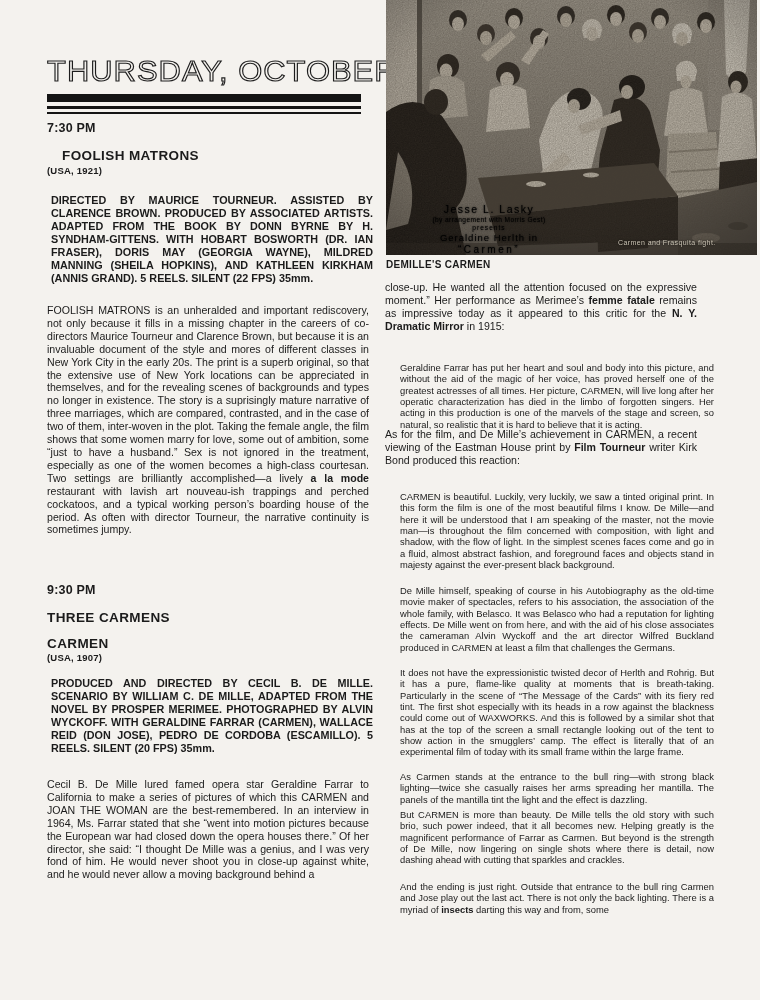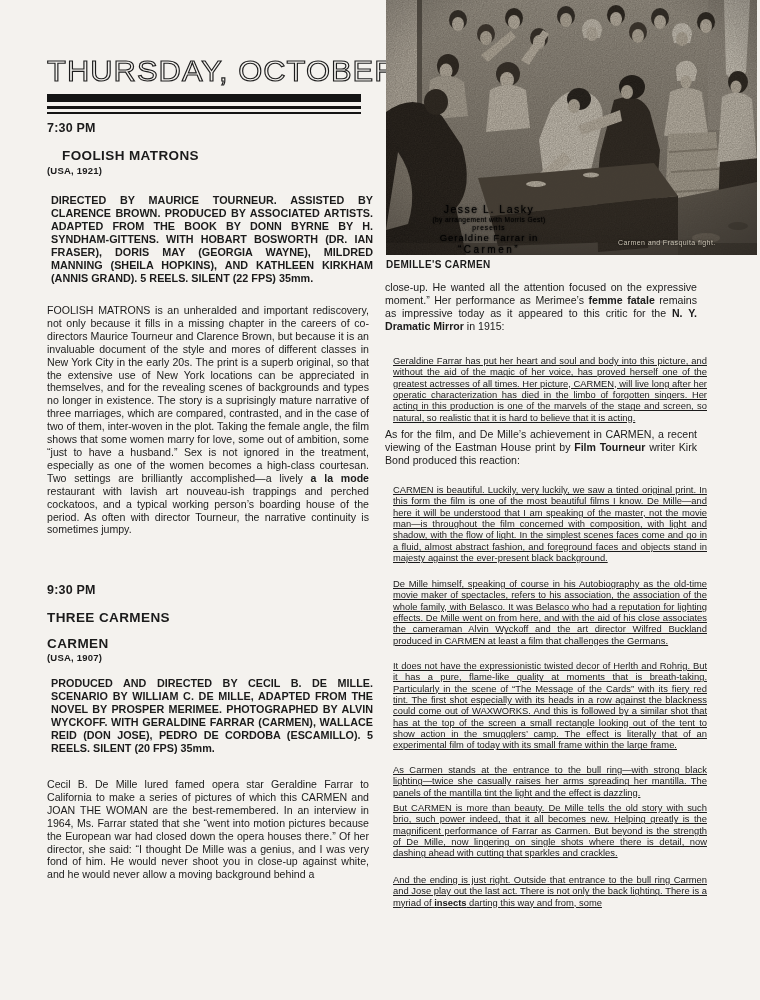--- a/index.html
+++ b/index.html
@@ -18,21 +18,21 @@
   }
   @supports not (-webkit-text-stroke: 1px #000){ .deco-title{color:#1d1d1d;} }
   .rule-thick{height:8px;background:#141414;}
   .rule-mid{height:3px;background:#141414;margin-top:4px;}
   .rule-thin{height:2px;background:#141414;margin-top:3px;}
   .time-label{font-size:12.5px;font-weight:bold;letter-spacing:.2px;}
   .film-title{font-size:13.5px;font-weight:bold;letter-spacing:.4px;}
   .film-origin{font-size:9.5px;font-weight:bold;letter-spacing:.2px;}
   .credits{font-size:10.8px;line-height:13px;font-weight:bold;text-align:justify;margin:4px;}
   .body-text{font-size:10.6px;line-height:12.9px;text-align:justify;margin:0;}
-  .small-text{font-size:9.4px;line-height:11.35px;text-align:justify;margin:8px;text-decoration:underline;}
+  .small-text{font-size:9.4px;line-height:11.35px;text-align:justify;margin:15px;}
   .caption{font-size:10px;font-weight:bold;letter-spacing:.3px;}
   
   .photo{left:386px;top:0;width:371px;height:255px;overflow:hidden;background:#7d776d;}
   .photo svg{display:block;}
   .tc{color:#000000;text-shadow:0 0 2px rgba(0,0,0,.8);white-space:nowrap;}
   .tc-box{left:8px;top:203px;width:190px;text-align:center;}
   .tc1{font-size:10.5px;letter-spacing:1.5px;}
   .tc2{font-size:6.6px;letter-spacing:.4px;margin-top:1px;}
   .tc3{font-size:6.6px;letter-spacing:1px;margin-top:1px;}
   .tc4{font-size:9.5px;letter-spacing:1px;margin-top:1px;}
@@ -194,21 +194,21 @@
     <ellipse cx="352" cy="226" rx="10" ry="4" fill="#47423a"></ellipse>
     <rect x="0" y="243" width="371" height="12" fill="#2c2620" opacity="0.55"></rect>
     <rect width="371" height="255" fill="url(#vig)"></rect>
     <rect width="371" height="255" filter="url(#grain)" opacity="0.5"></rect>
   </svg>
 
   <div class="abs tc tc-box">
     <div class="tc1">Jesse L. Lasky</div>
     <div class="tc2">(by arrangement with Morris Gest)</div>
     <div class="tc3">presents</div>
-    <div class="tc4">Geraldine Farrar in</div>
+    <div class="tc4">Geraldine Herlth in</div>
     <div class="tc5">“Carmen”</div>
   </div>
   <div class="abs tc corner-cap">Carmen and Frasquita fight.</div>
 </div>
 
 <div class="abs caption" style="left:386px;top:259px;">DEMILLE'S CARMEN</div>
 
 <p class="abs body-text" style="left:385px;top:281px;width:312px;"><span>close-up. He wanted all the attention focused on the expressive moment.” Her performance as Merimee’s </span><b>femme fatale</b><span> remains as impressive today as it appeared to this critic for the </span><b>N. Y. Dramatic Mirror</b><span> in 1915:</span></p>
 
 <p class="abs small-text" style="left:385px;top:347px;width:314px;">Geraldine Farrar has put her heart and soul and body into this picture, and without the aid of the magic of her voice, has proved herself one of the greatest actresses of all times. Her picture, CARMEN, will live long after her operatic characterization has died in the limbo of forgotten singers. Her acting in this production is one of the marvels of the stage and screen, so natural, so realistic that it is hard to believe that it is acting.</p>

